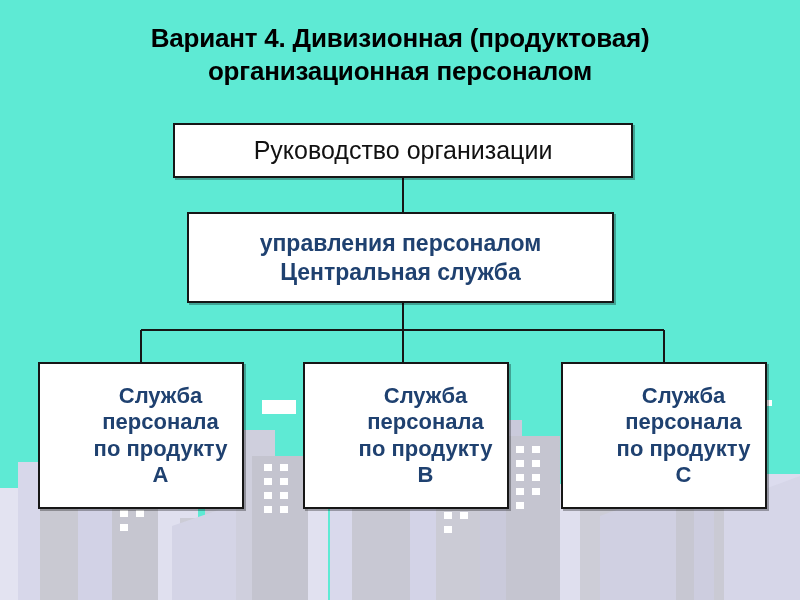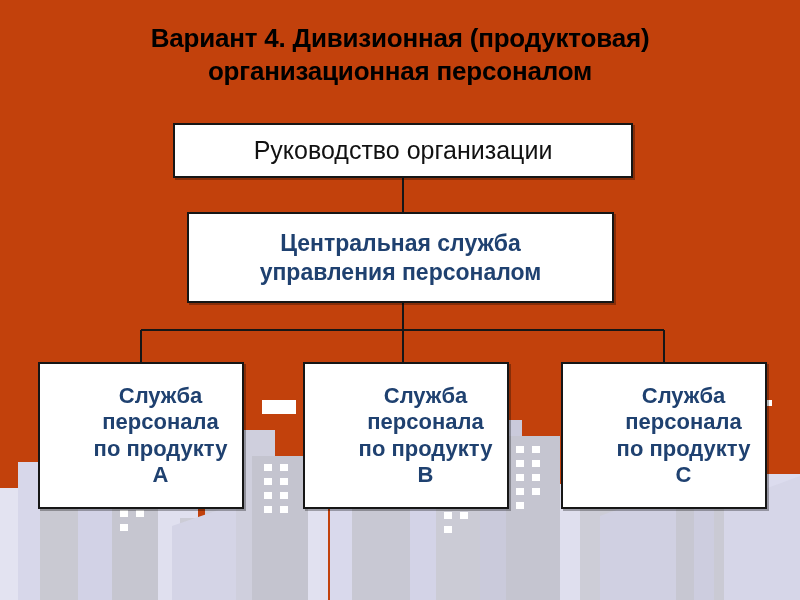--- a/index.html
+++ b/index.html
@@ -8,21 +8,21 @@
     background: #ffffff;
   }
   body {
     font-family: "Liberation Sans", sans-serif;
   }
 
   #slide {
     position: relative;
     width: 800px;
     height: 600px;
-    background: #c2410c;
+    background: #5eead4;
     overflow: hidden;
   }
 
   
   #skyline {
     position: absolute;
     left: 0;
     bottom: 0;
     width: 800px;
     height: 200px;
@@ -261,22 +261,22 @@
       <path d="M 664 330 L 664 362"></path>
     </g>
   </svg>
 
   <div id="node-top" class="node">
     <span class="txt">Руководство организации</span>
   </div>
 
   <div id="node-central" class="node">
     <span class="txt">
+      <span class="ln">управления персоналом</span>
       <span class="ln">Центральная служба</span>
-      <span class="ln">управления персоналом</span>
     </span>
   </div>
 
   <div id="node-prod-a" class="node node-leaf">
     <span class="plate"></span>
     <span class="txt">
       <span class="ln">Служба</span>
       <span class="ln">персонала</span>
       <span class="ln">по  продукту</span>
       <span class="ln">А</span>

